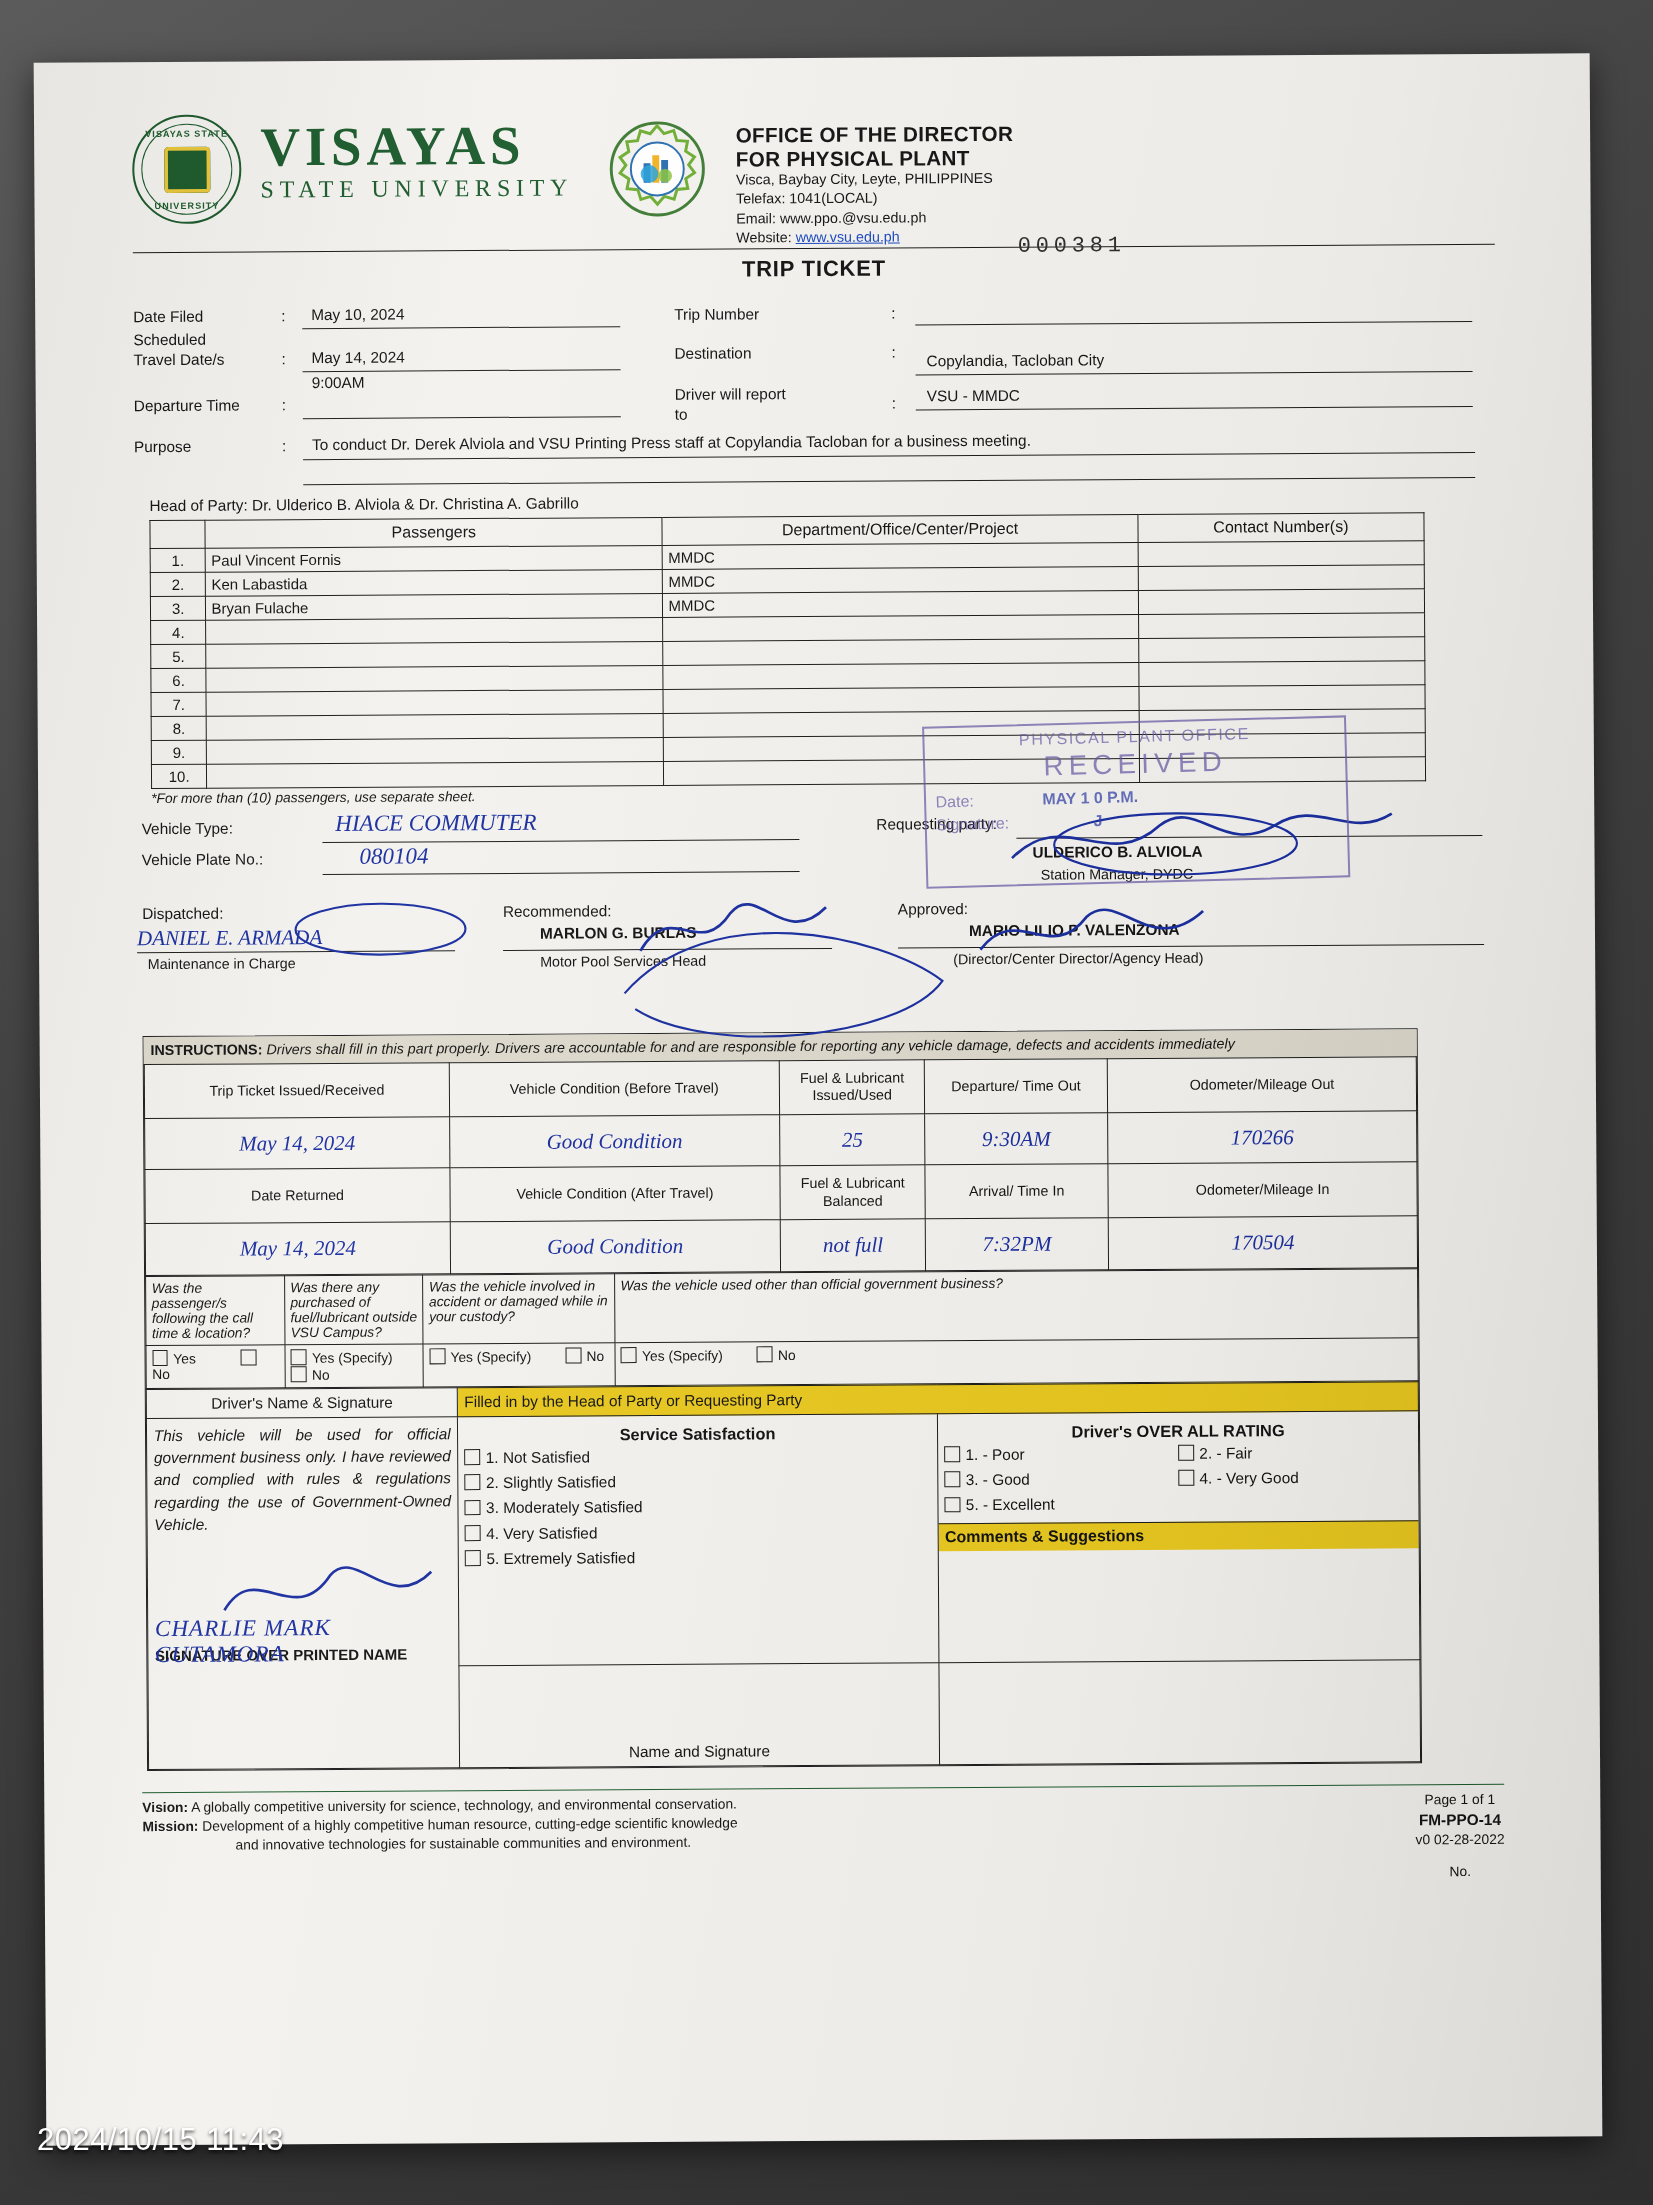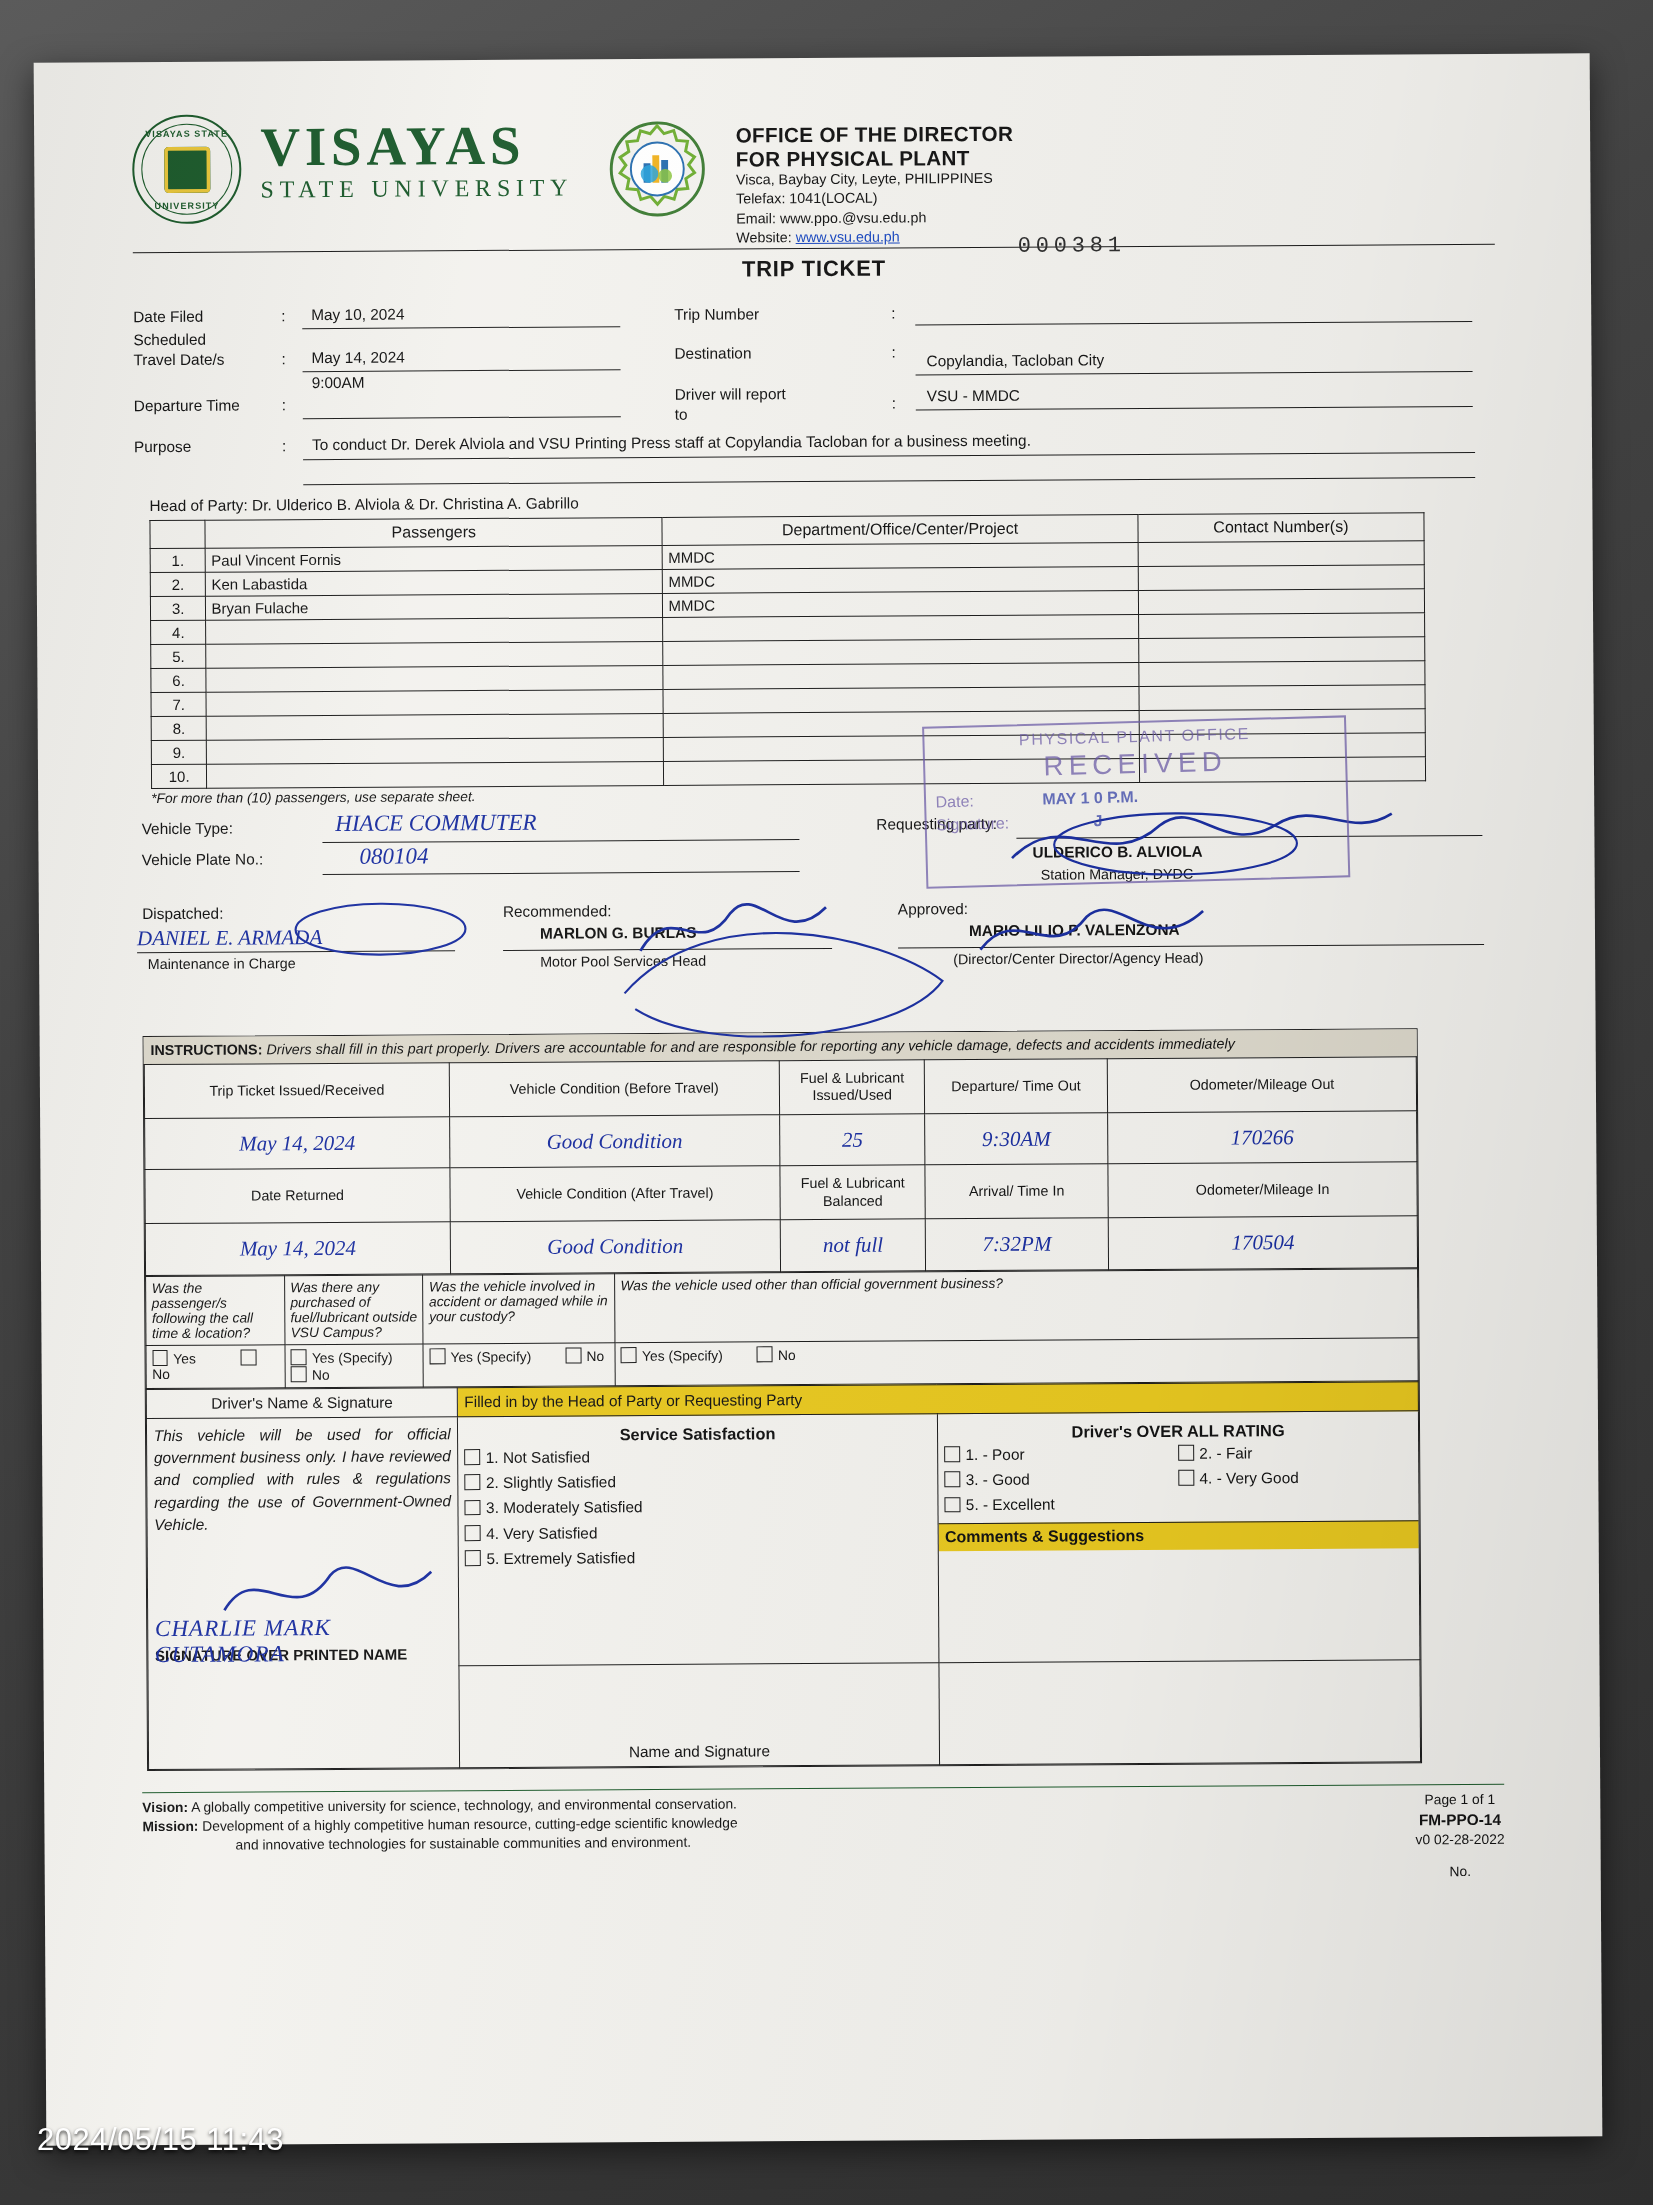--- a/index.html
+++ b/index.html
@@ -731,15 +731,15 @@
         <span>Date:</span>
         <span class="ink" style="margin-left:64px">MAY 1 0 P.M.</span>
       </div>
       <div class="s4">
         <span>Signature:</span>
         <span class="ink" style="margin-left:80px">J</span>
       </div>
     </div>
   </div>
 
-  <div class="ts">2024/05/15 11:43</div>
+  <div class="ts">2024/10/15 11:43</div>
 </div>
 
 
 </body></html>

